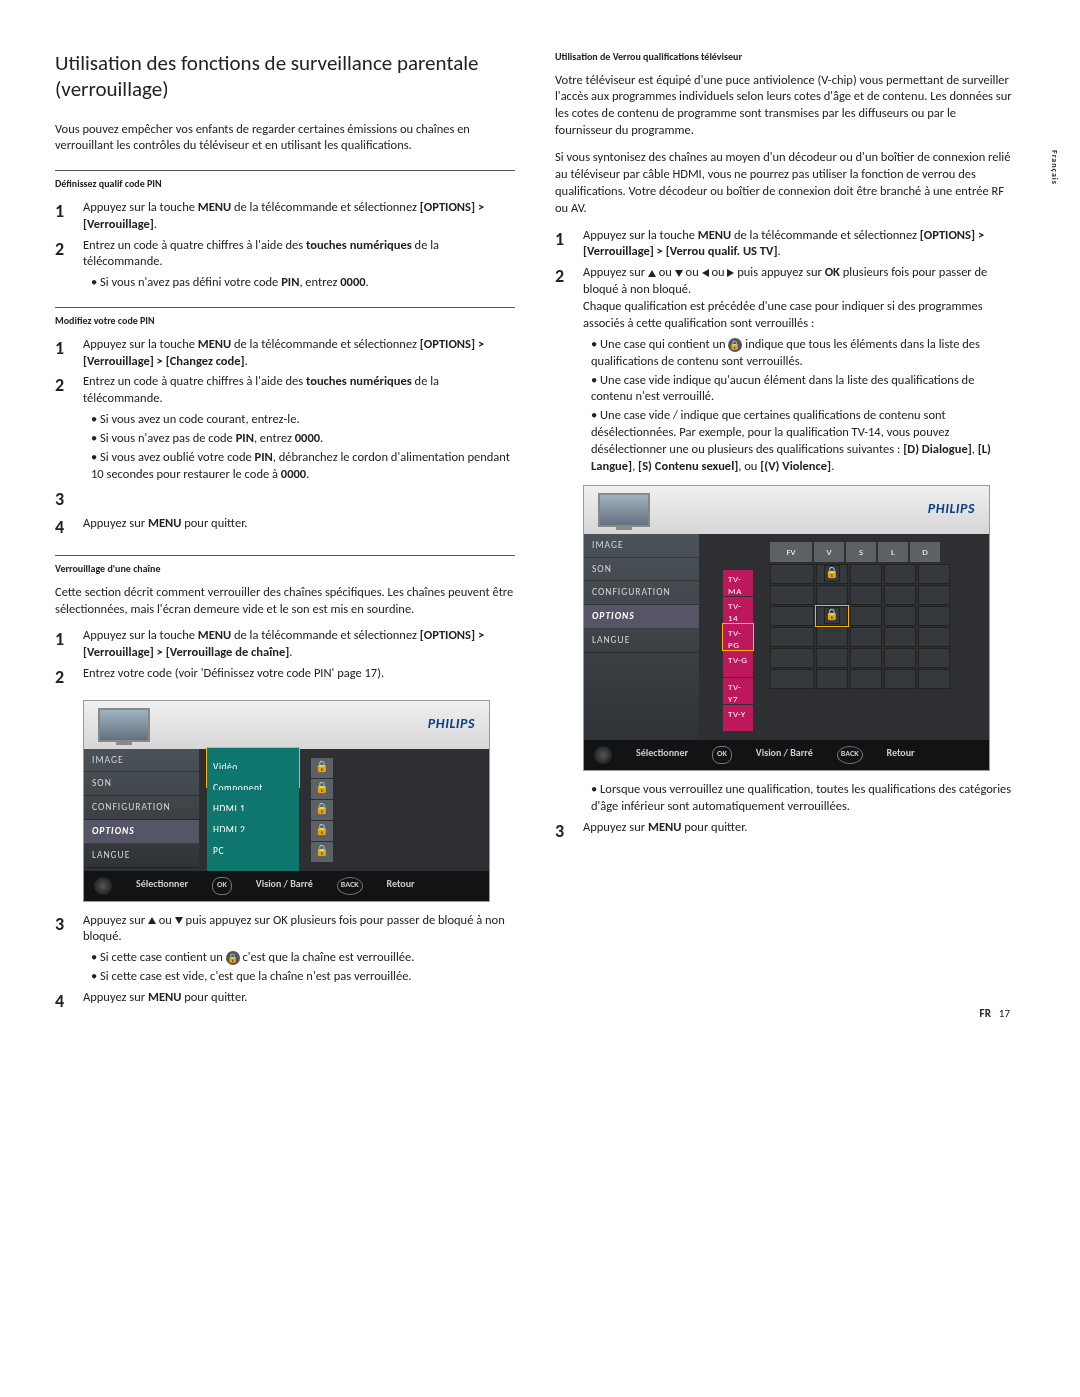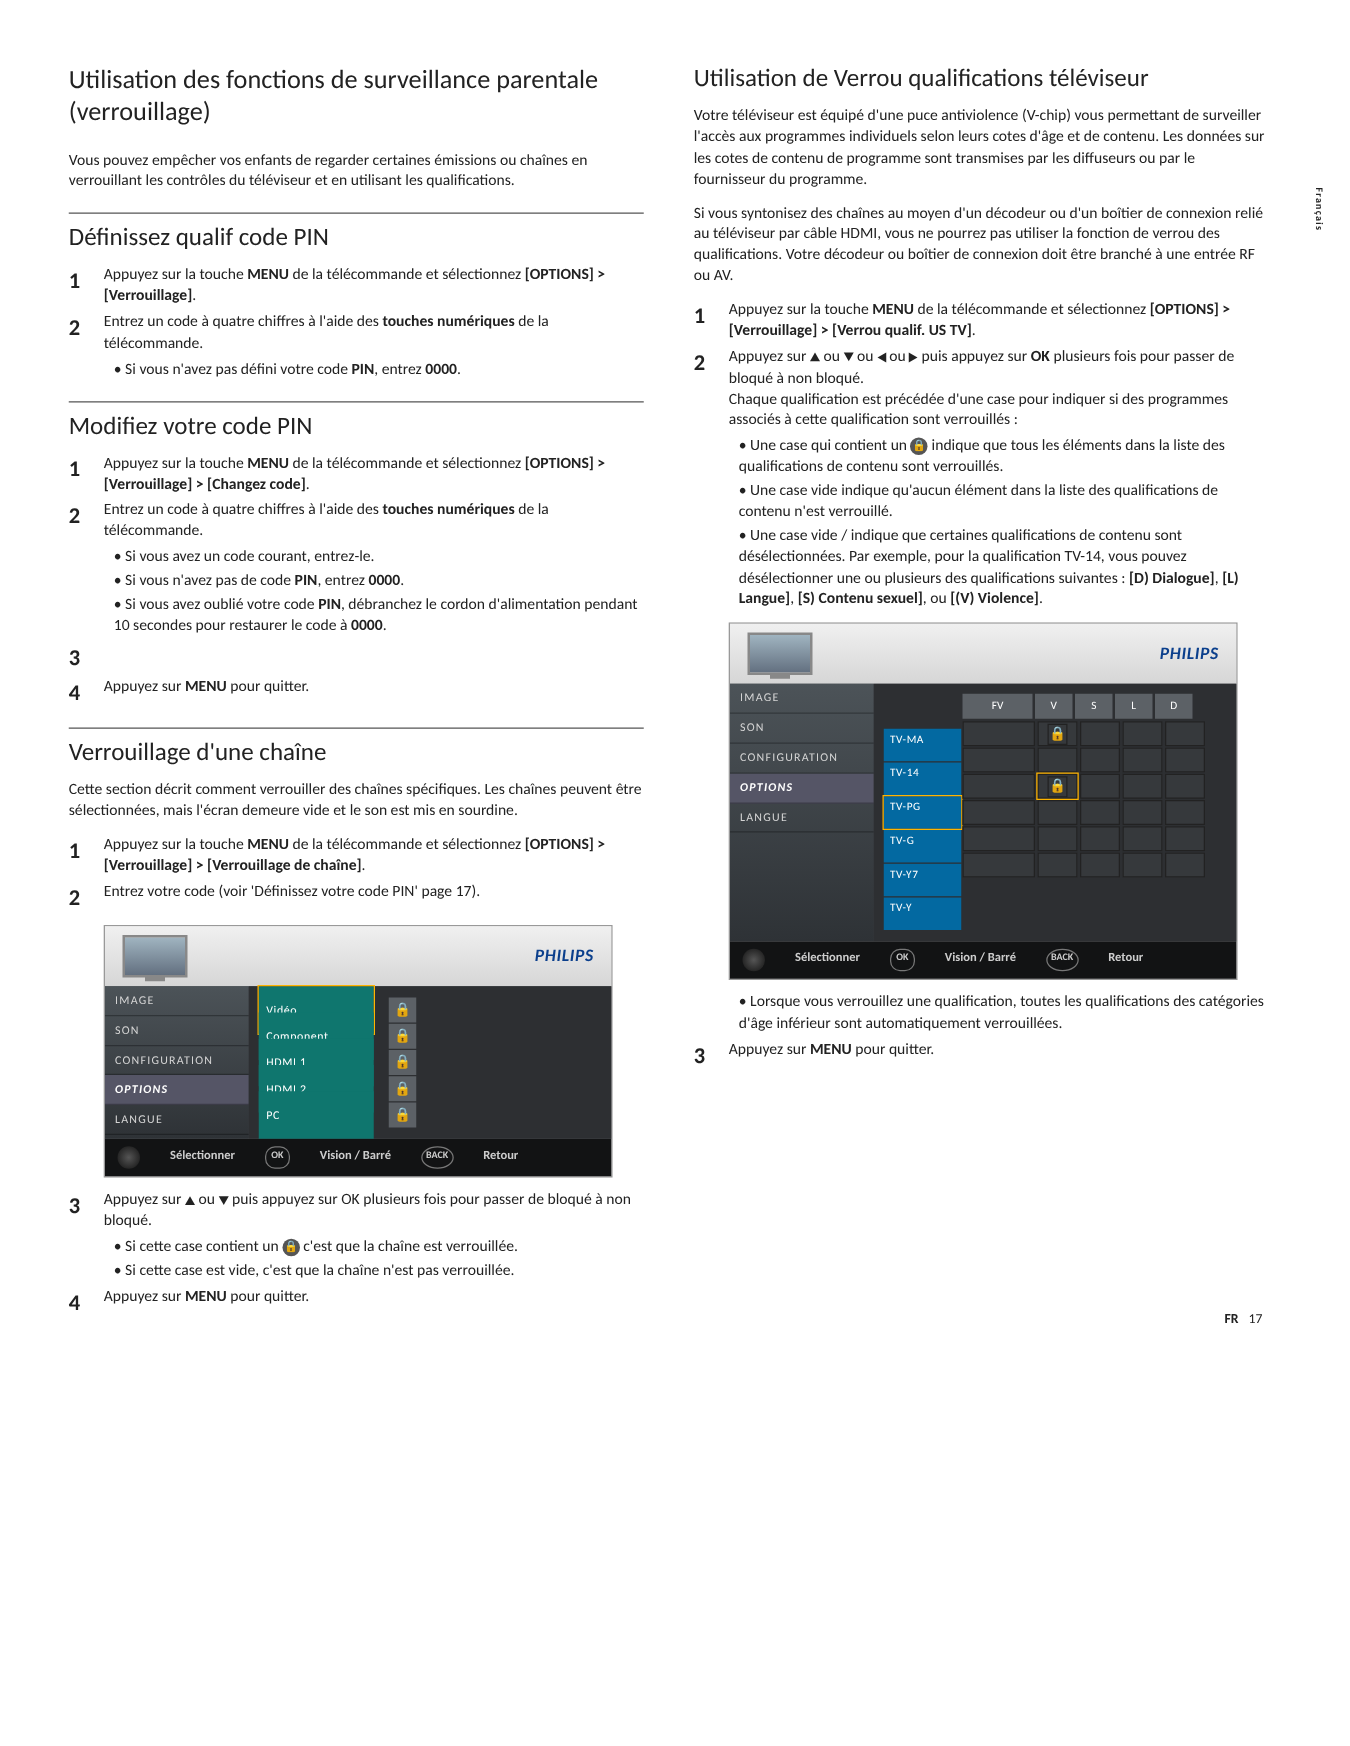--- a/index.html
+++ b/index.html
@@ -20,22 +20,22 @@
   .col {
     width: 460px;
   }
   h1 {
     font-size: 21px;
     font-weight: normal;
     margin: 0 0 18px 0;
     line-height: 1.25;
   }
   h2 {
-    font-size: 20px;
-    font-weight: normal;
+    font-size: 10px;
+    font-weight: bold;
     border-top: 0.5px solid #555;
     padding-top: 6px;
     margin: 16px 0 8px 0;
   }
   h2.no-border { border-top: none; margin-top:0; padding-top:0;}
   p { margin: 0 0 10px 0; }
   .step {
     display: flex;
     align-items: flex-start;
     margin: 4px 0;
@@ -107,28 +107,28 @@
   .tv-foot {
     background:#121314; color:#ccc; font-size:10px;
     display:flex; gap:24px; padding:6px 10px;font-weight:bold;
   }
   .tv-foot .pad { width:18px; height:18px; border-radius:50%; background:radial-gradient(#555,#111);}
   .tv-foot .ok { display:inline-block; padding:1px 4px; border:1px solid #777; border-radius:8px; font-size:8px;}
   .back-ico { font-size:8px; border:1px solid #777; border-radius:50%; padding:1px 3px;}
   
   .rgrid { display:flex; }
   .rgrid-left { width:62px; }
-  .rgrid-left div { height:20px; background:#0369a1; color:#fff; font-size:9px; padding:3px 5px; margin:1px 0; letter-spacing:0.5px;}
+  .rgrid-left div { height:20px; background:#be185d; color:#fff; font-size:9px; padding:3px 5px; margin:1px 16px; letter-spacing:0.5px;}
   .rgrid-left div.hl { outline:1px solid #ffb400;}
   .rgrid-table { flex:1;}
   .rgrid-hdr { display:flex; height:20px; margin-bottom:2px;}
   .rgrid-hdr span { background:#5c6166; color:#fff; margin:0 1px; font-size:9px; display:flex; align-items:center; justify-content:center;}
   .rgrid-row { display:flex; height:20px; margin:1px 0;}
   .rgrid-row span { border:1px solid #222; margin:0 1px; background:#36393c; display:flex; align-items:center; justify-content:center;}
-  .wFV{width:56px;} .wN{width:30px;}
+  .wFV{width:42px;} .wN{width:30px;}
   .tri { display:inline-block; width:0; height:0; vertical-align:middle;}
   .tri.up { border-left:4px solid transparent; border-right:4px solid transparent; border-bottom:7px solid #222;}
   .tri.down { border-left:4px solid transparent; border-right:4px solid transparent; border-top:7px solid #222;}
   .tri.left { border-top:4px solid transparent; border-bottom:4px solid transparent; border-right:7px solid #222;}
   .tri.right { border-top:4px solid transparent; border-bottom:4px solid transparent; border-left:7px solid #222;}
   .inline-lock { display:inline-block; width:14px; height:14px; border-radius:50%; background:#555; color:#fff; font-size:9px; text-align:center; line-height:14px; vertical-align:middle;}
 </style>
 </head>
 <body>
 

